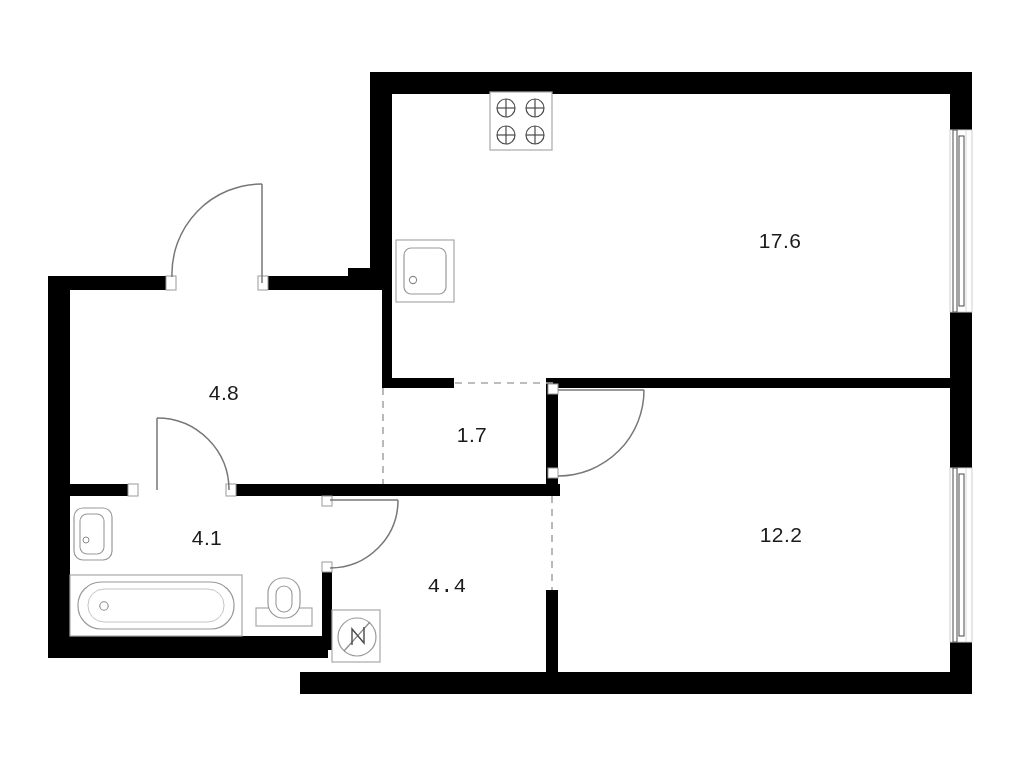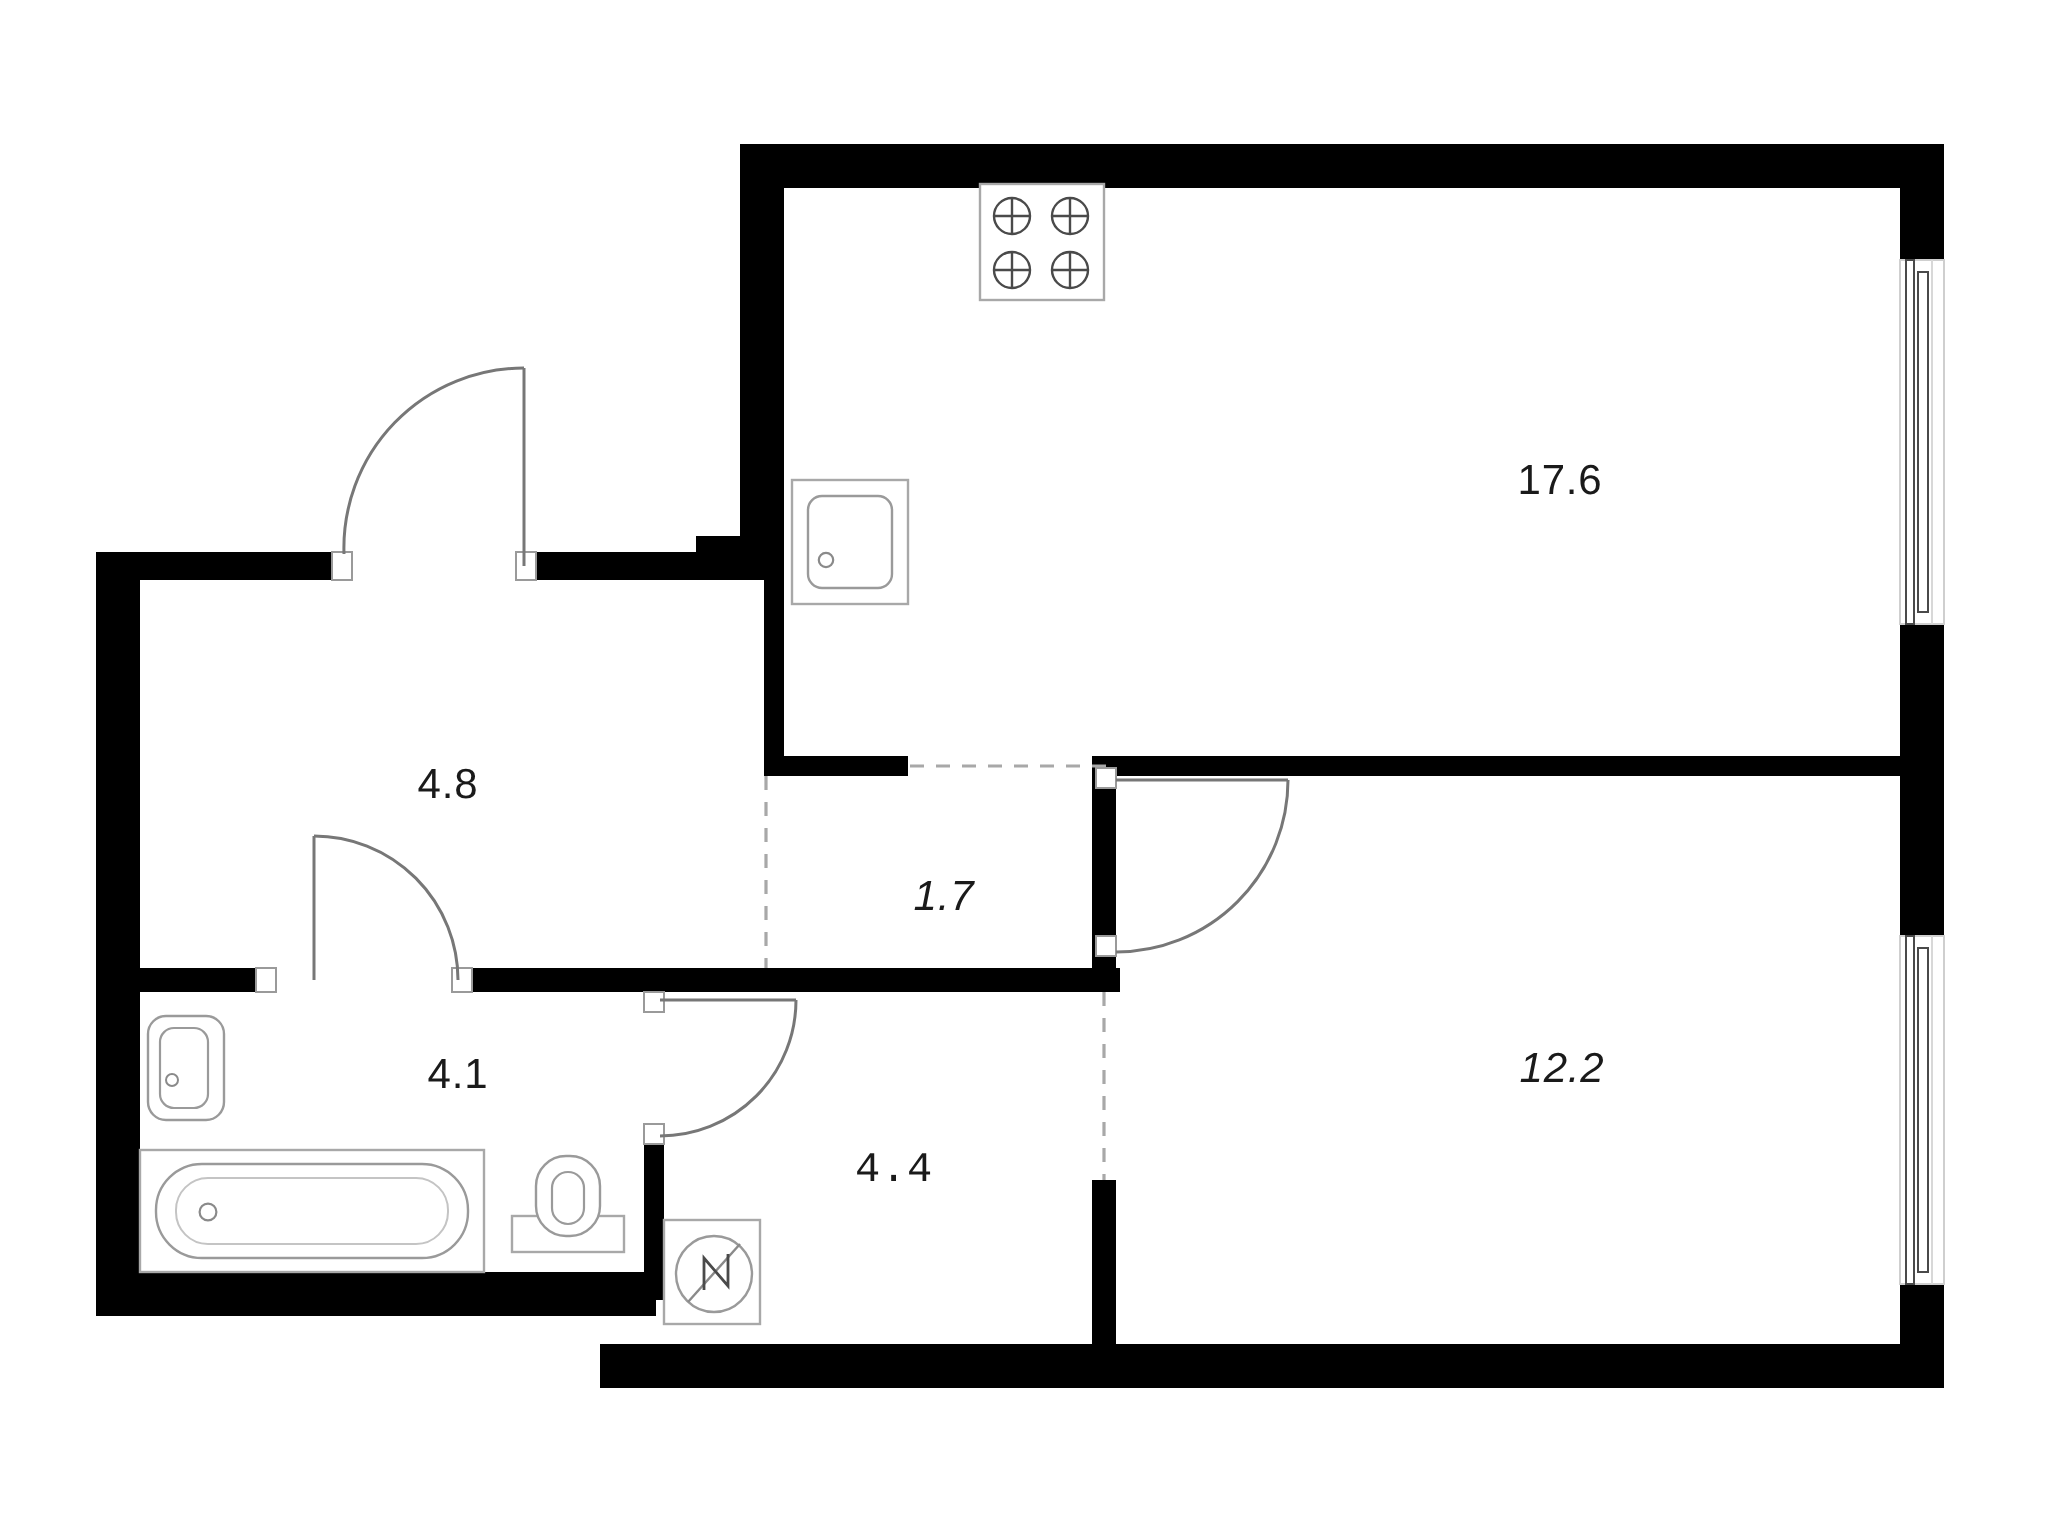--- a/index.html
+++ b/index.html
@@ -185,23 +185,23 @@
         <rect x="332" y="610" width="48" height="52" fill="#ffffff" stroke="#a8a8a8" stroke-width="1.2"></rect>
         <circle cx="357" cy="637" r="19" fill="#ffffff" stroke="#9a9a9a" stroke-width="1.2"></circle>
         <path d="M 344 651 L 370 622" stroke="#8a8a8a" stroke-width="1.2" fill="none"></path>
         <path d="M 352 645 L 352 629 L 364 643 L 364 627" stroke="#4a4a4a" stroke-width="1.4" fill="none"></path>
       </g>
     </g>
   </svg>
 
   <div class="area-label" style="left:780px; top:241px;">17.6</div>
 
-  <div class="area-label" style="left:781px; top:535px;font-style:italic;">12.2</div>
+  <div class="area-label" style="left:781px; top:535px;">12.2</div>
 
   <div class="area-label" style="left:224px; top:393px;">4.8</div>
 
-  <div class="area-label" style="left:207px; top:538px;margin-left:22px;">4.1</div>
+  <div class="area-label" style="left:207px; top:538px;">4.1</div>
 
   <div class="area-label" style="left:447px; top:586px;font-family:Liberation Mono, monospace;">4.4</div>
 
-  <div class="area-label" style="left:472px; top:449px;font-style:italic;">1.7</div>
+  <div class="area-label" style="left:472px; top:435px;">1.7</div>
 
 </div>
 
 </body></html>

